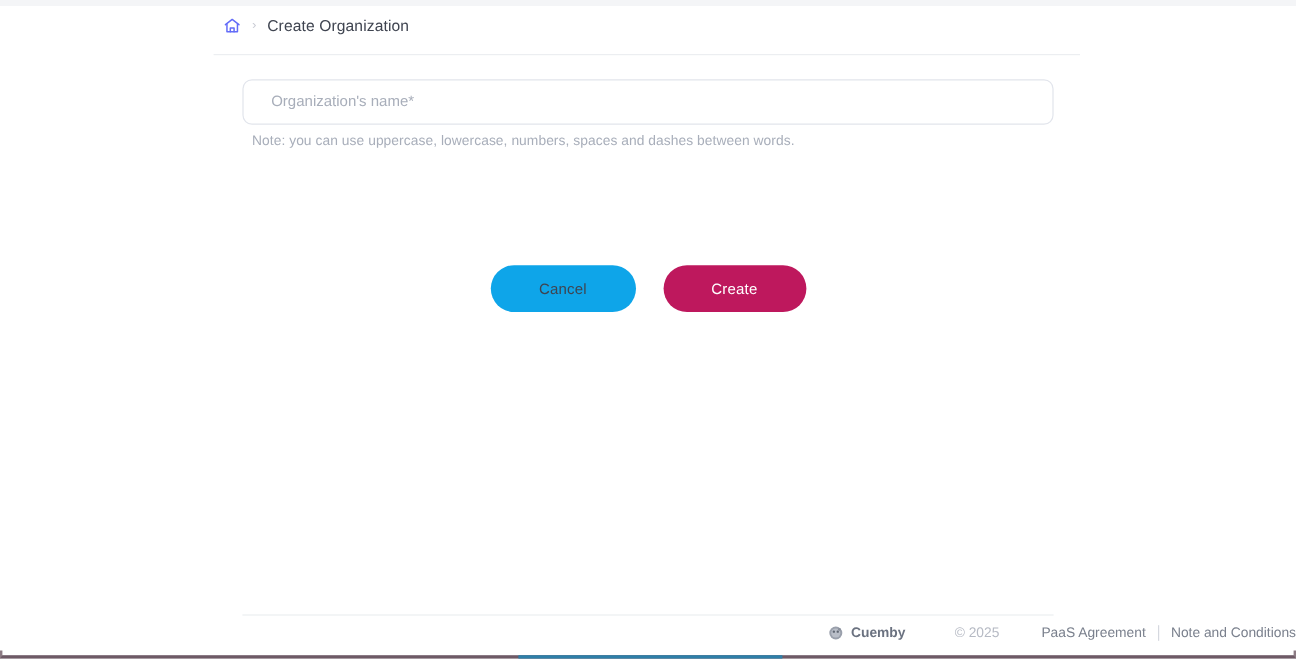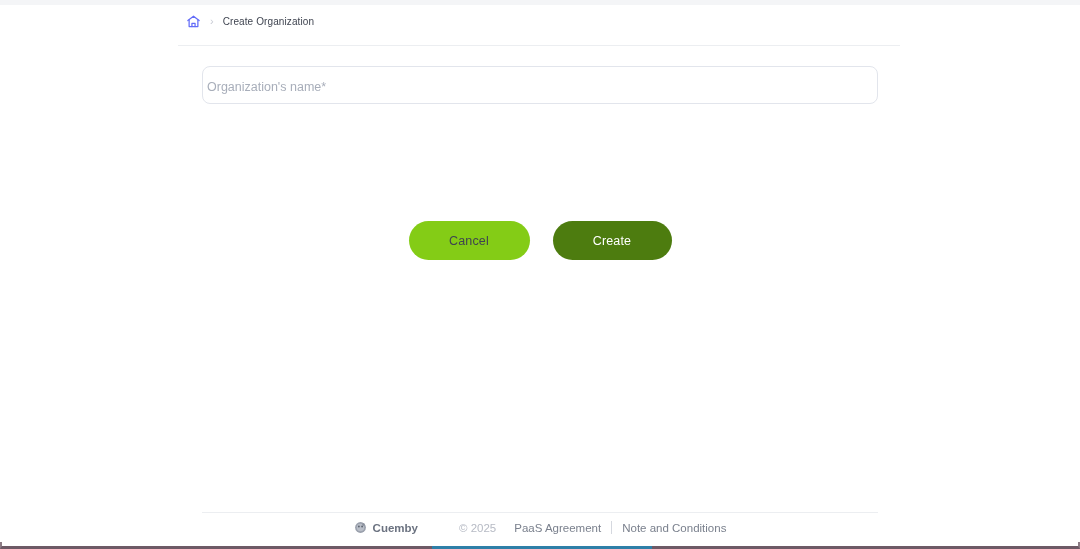--- a/index.html
+++ b/index.html
@@ -71,21 +71,21 @@
     cursor: pointer;
   }
   .crumb-sep {
     color: #c8cbd4;
     font-size: 11px;
     line-height: 1;
     user-select: none;
   }
   .crumb-current {
     color: #3f4450;
-    font-size: 10px;
+    font-size: 13px;
     letter-spacing: 0.1px;
   }
 
   .top-divider {
     position: absolute;
     top: 40px;
     left: 178px;
     width: 722px;
     height: 1px;
     background: #eceef1;
@@ -97,23 +97,23 @@
     top: 61px;
     left: 202px;
     width: 676px;
   }
   .field {
     width: 676px;
     height: 38px;
     border: 1px solid #e2e5ec;
     border-radius: 8px;
     background: #ffffff;
-    padding: 0 4px;
+    padding: 0 23px;
     font-family: "Liberation Sans", sans-serif;
-    font-size: 15px;
+    font-size: 11px;
     color: #3f4450;
     outline: none;
     display: block;
   }
   .field::placeholder {
     color: #a8aeba;
     font-size: 12.5px;
   }
   .note {
     margin-top: 8px;
@@ -139,45 +139,45 @@
     border: none;
     border-radius: 20px;
     font-family: "Liberation Sans", sans-serif;
     font-size: 12.5px;
     cursor: pointer;
     padding: 0 20px;
     letter-spacing: 0.15px;
   }
   .btn-cancel {
     width: 121px;
-    background: #84cc16;
+    background: #0ea5e9;
     color: #3f4450;
   }
   .btn-create {
     width: 119px;
-    background: #4d7c0f;
+    background: #be185d;
     color: #ffffff;
   }
 
   
   .footer-divider {
     position: absolute;
     top: 507px;
     left: 202px;
     width: 676px;
     height: 1px;
     background: #eceef1;
   }
   .footer {
     position: absolute;
     top: 516px;
     left: 0;
     width: 1080px;
     display: flex;
-    justify-content: center;
+    justify-content: flex-end;
     align-items: center;
     gap: 9px;
     font-size: 11.5px;
   }
   .brand {
     display: flex;
     align-items: center;
     gap: 6px;
   }
   .brand-logo { display: block; }
@@ -188,21 +188,21 @@
   }
   .copyright {
     color: #b6bac4;
     font-size: 11.5px;
     padding-left: 32px;
   }
   .footer-links {
     display: flex;
     align-items: center;
     gap: 10px;
-    margin-left: 9px;
+    margin-left: 26px;
   }
   .footer-link {
     color: #7a808d;
     font-size: 11.5px;
     text-decoration: none;
     cursor: pointer;
   }
   .link-sep {
     width: 1px;
     height: 13px;
@@ -225,20 +225,21 @@
       </svg>
     </span>
     <span class="crumb-sep">›</span>
     <span class="crumb-current">Create Organization</span>
   </div>
 
   <div class="top-divider"></div>
 
   <div class="form">
     <input class="field" type="text" placeholder="Organization's name*" style="">
+    <div class="note">Note: you can use uppercase, lowercase, numbers, spaces and dashes between words.</div>
     <div class="field-gap"></div>
   </div>
 
   <div class="actions">
     <button class="btn btn-cancel">Cancel</button>
     <button class="btn btn-create">Create</button>
   </div>
 
   <div class="footer-divider"></div>
 

